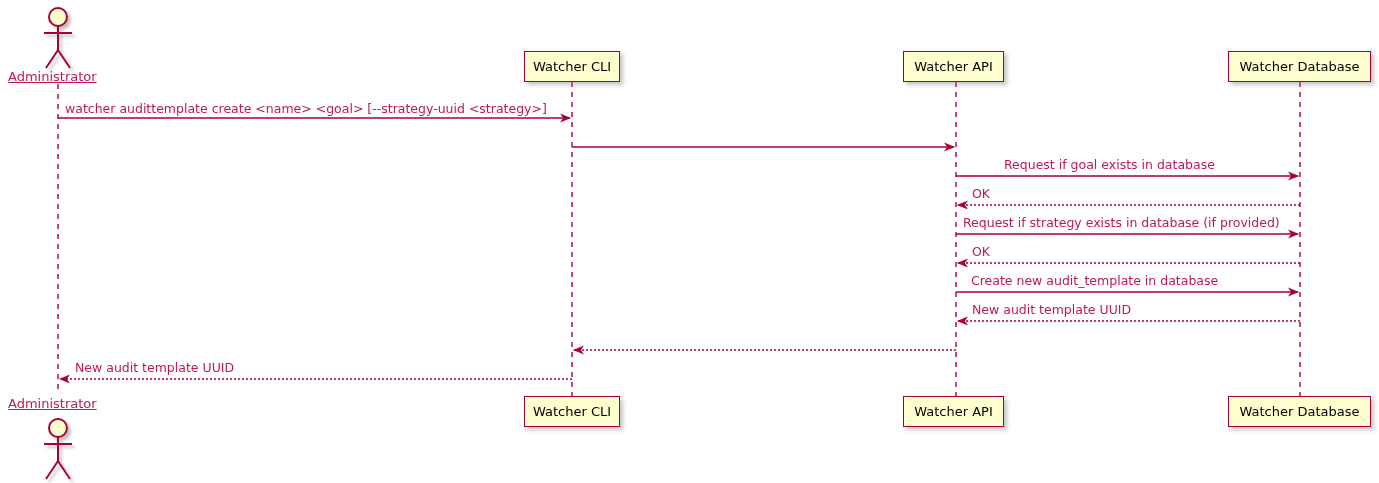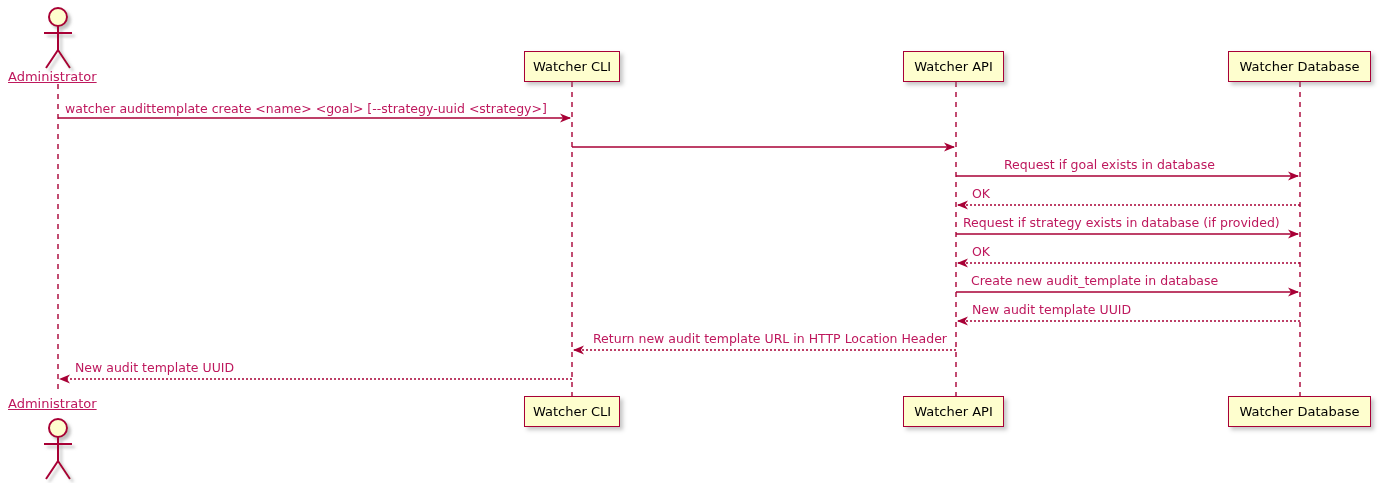--- a/index.html
+++ b/index.html
@@ -135,16 +135,15 @@
     <span>Administrator</span>
   </div>
 
   <div class="msg-label" style="left:65px; top:103px;">watcher audittemplate create &lt;name&gt; &lt;goal&gt; [--strategy-uuid &lt;strategy&gt;]</div>
   <div class="msg-label" style="left:1004px; top:159px;">Request if goal exists in database</div>
   <div class="msg-label" style="left:972px; top:188px;">OK</div>
   <div class="msg-label" style="left:963px; top:217px;">Request if strategy exists in database (if provided)</div>
   <div class="msg-label" style="left:972px; top:246px;">OK</div>
   <div class="msg-label" style="left:963px; top:275px;margin-left:8px;">Create new audit_template in database</div>
   <div class="msg-label" style="left:972px; top:304px;">New audit template UUID</div>
-  <div class="msg-label" style="left:593px; top:333px;">Return new audit template URL in HTTP Location Header</div>
   <div class="msg-label" style="left:75px; top:362px;">New audit template UUID</div>
 
 </div>
 
 </body></html>

